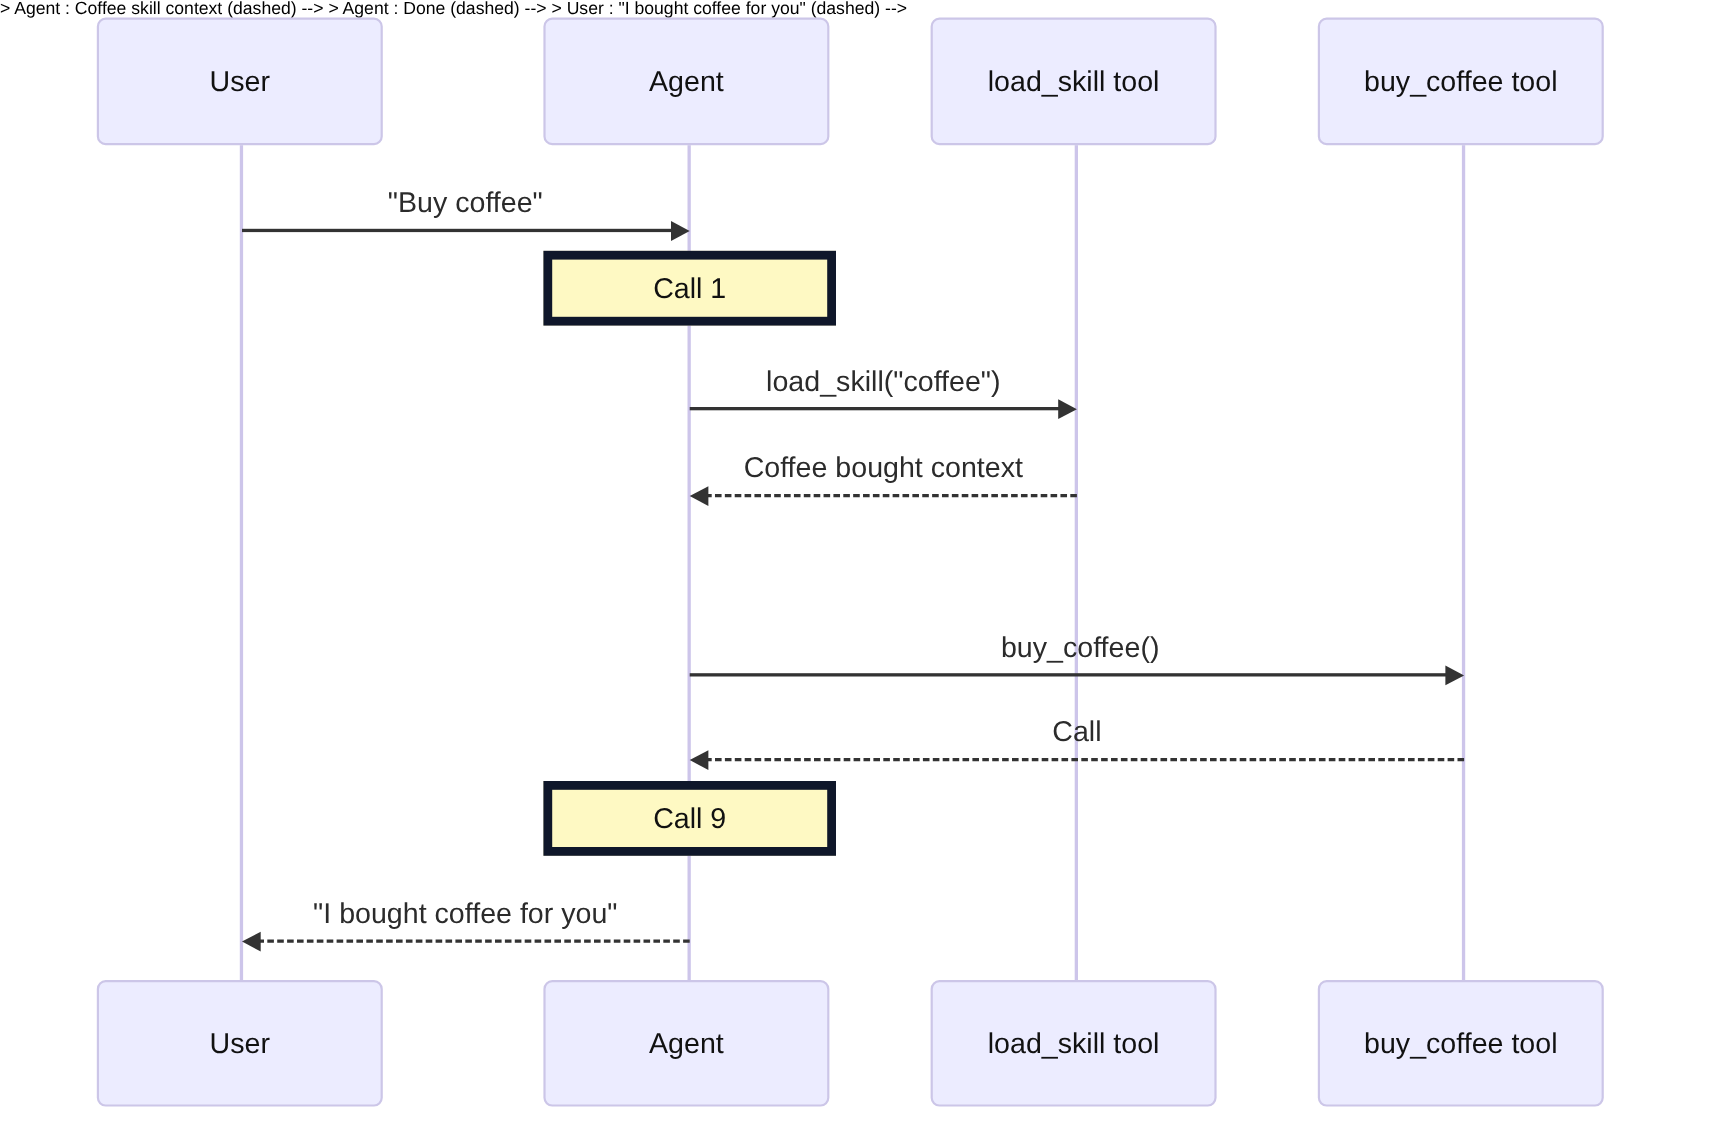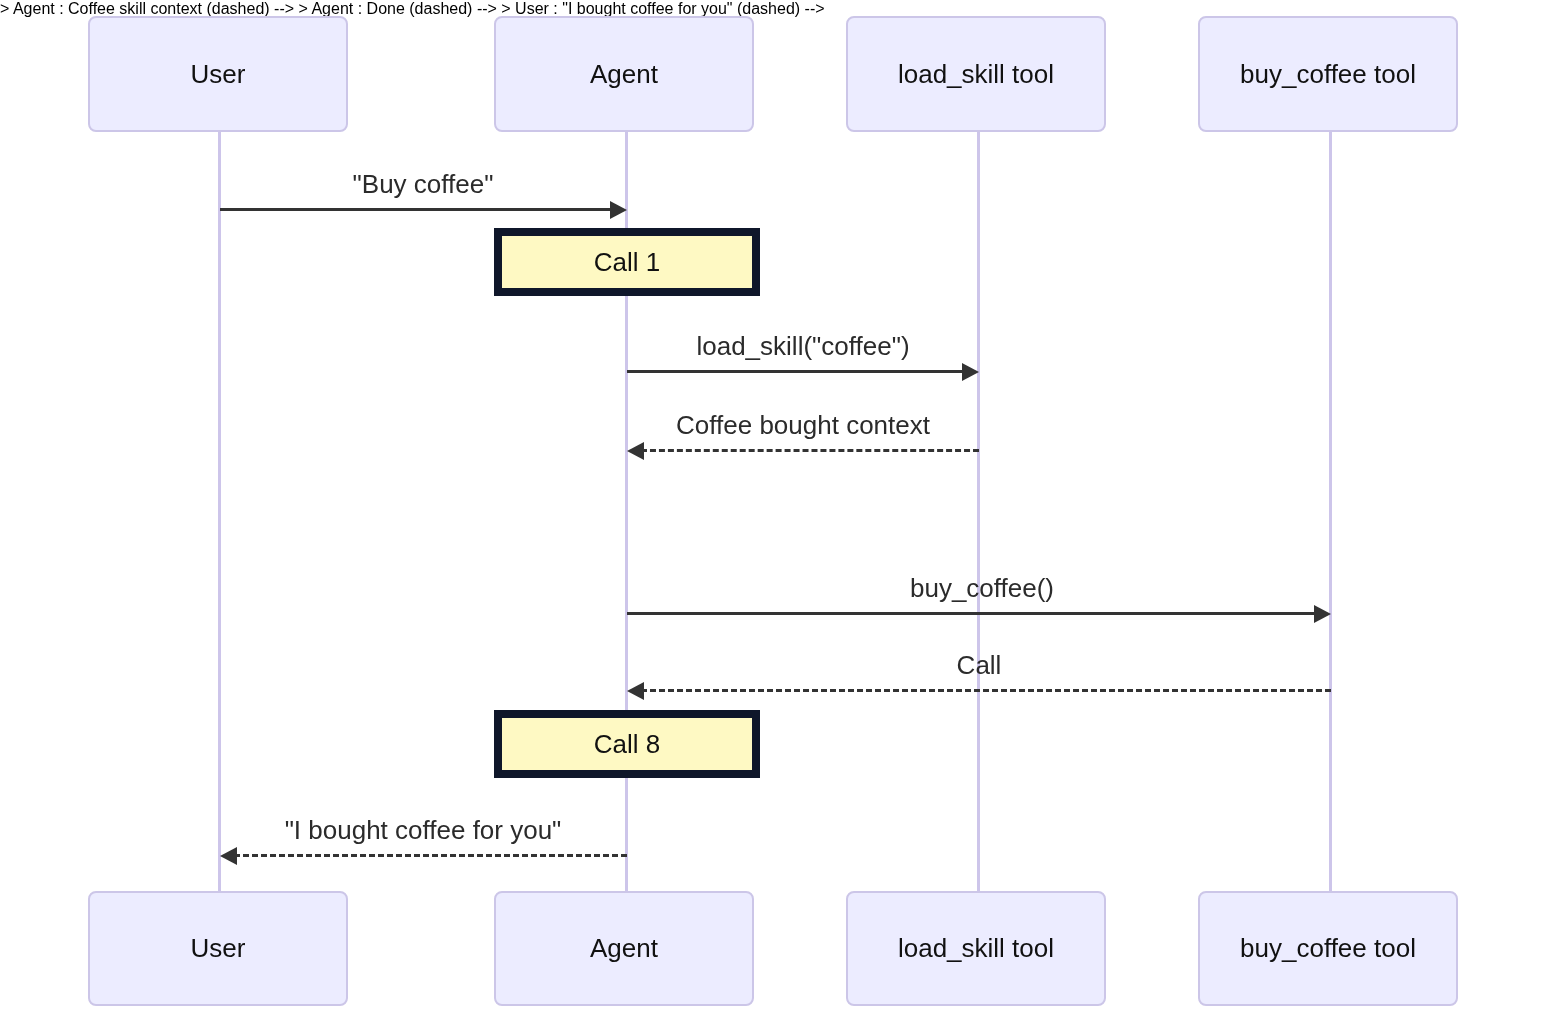--- a/index.html
+++ b/index.html
@@ -136,21 +136,21 @@
   <div class="msg-line" style="left:627px; top:612px; width:690px;"></div>
   <div class="arrowhead right" style="left:1314px; top:605px;"></div>
 
   &gt; Agent : Done (dashed) --&gt;
   <div class="msg-label" style="left:979px; top:649px;">Call</div>
   <div class="msg-line dashed" style="left:641px; top:689px; width:690px;"></div>
   <div class="arrowhead left" style="left:627px; top:682px;"></div>
 
   
   <div class="note" style="top:710px;">
-    <span>Call 8</span>
+    <span>Call 9</span>
   </div>
 
   &gt; User : "I bought coffee for you" (dashed) --&gt;
   <div class="msg-label" style="left:423px; top:814px;">"I bought coffee for you"</div>
   <div class="msg-line dashed" style="left:234px; top:854px; width:393px;"></div>
   <div class="arrowhead left" style="left:220px; top:847px;"></div>
 
   
   <div class="actor bottom" style="left:88px;  top:891px;">
     <span>User</span>

